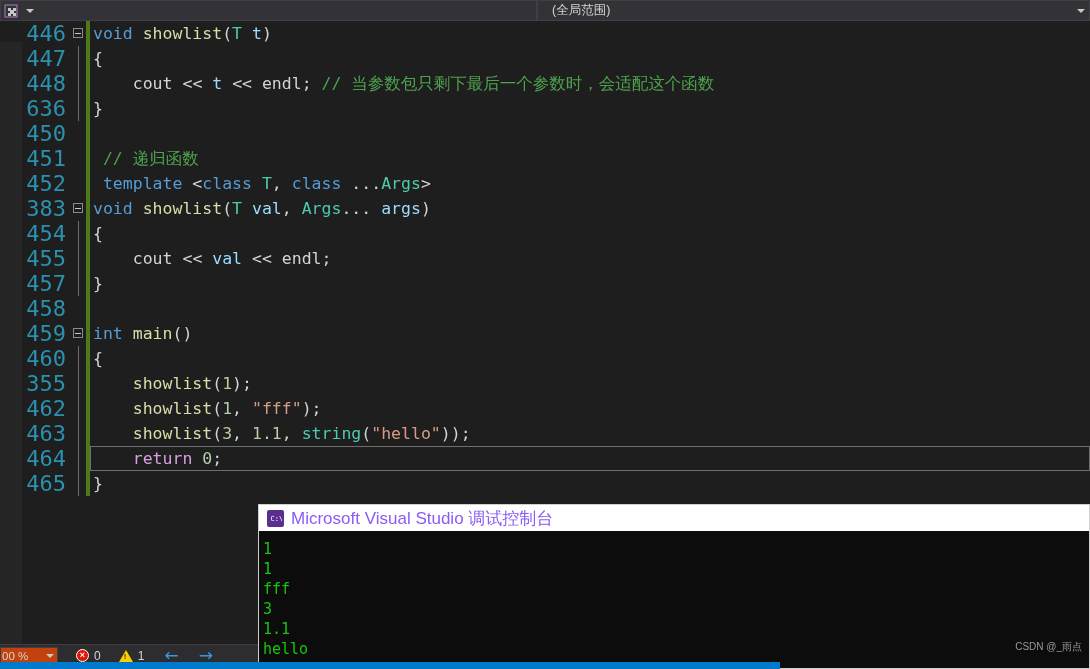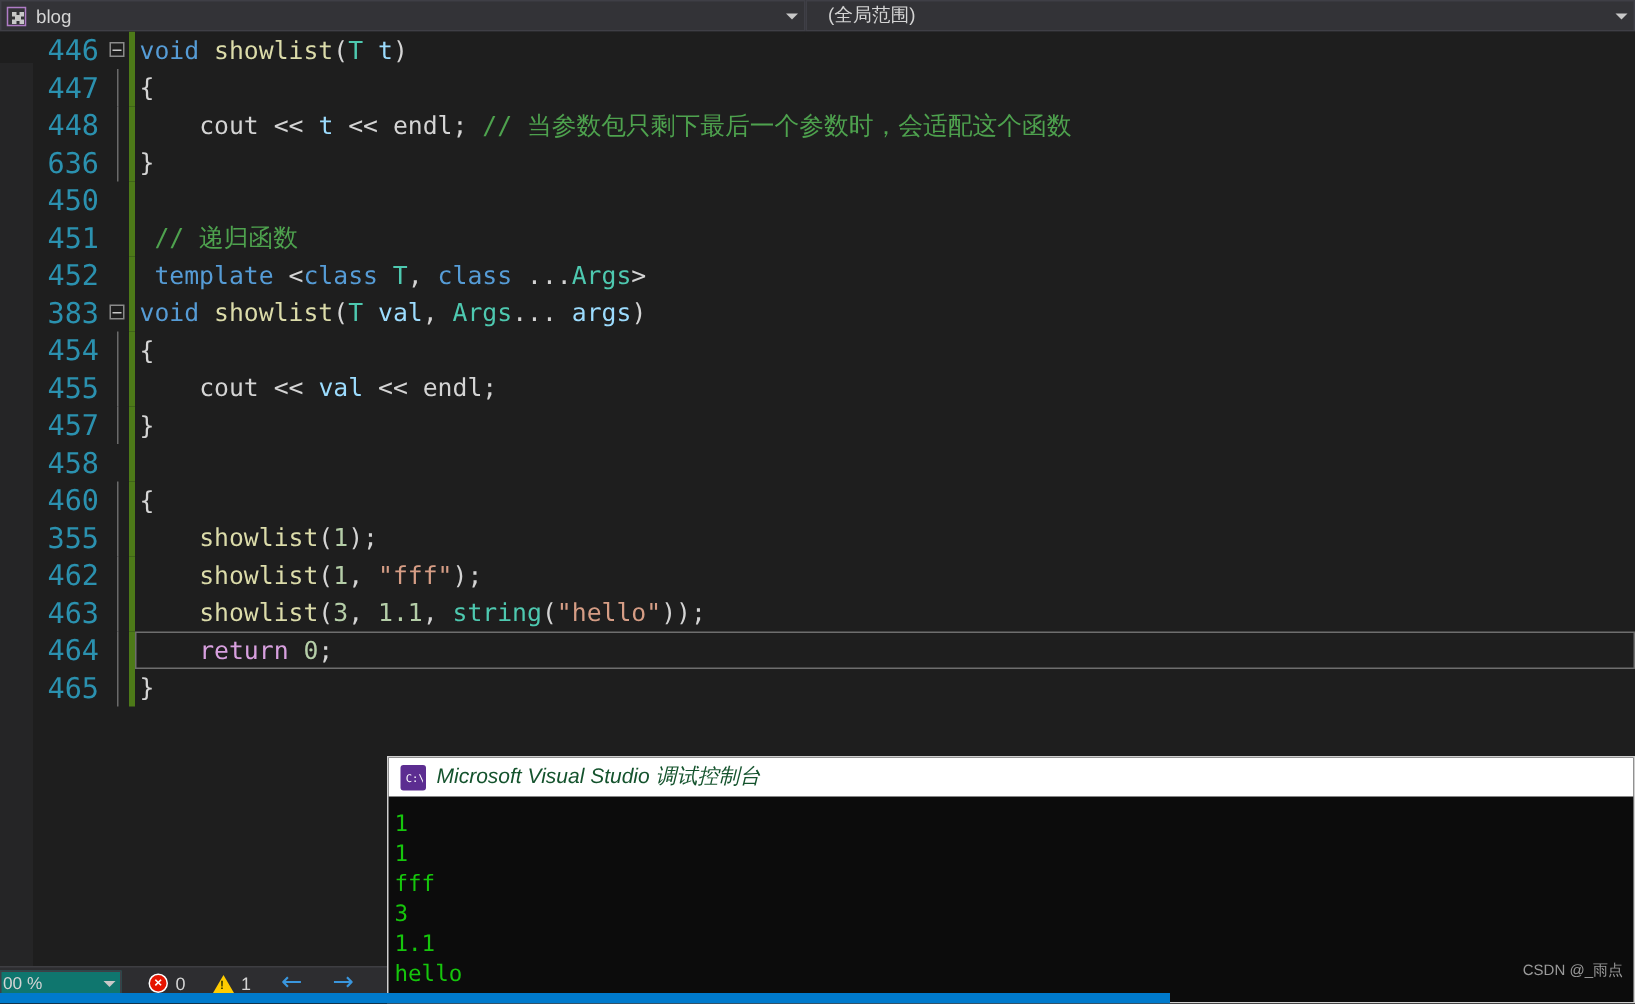--- a/index.html
+++ b/index.html
@@ -50,21 +50,21 @@
   }
   .code-rows { position: relative; }
   .row {
     display: flex; align-items: center;
     height: 25px; position: relative;
   }
   .gutter-num {
     width: 72px; flex: 0 0 auto; text-align: right;
     padding-right: 6px;
     color: #2b91af; font-family: "DejaVu Sans Mono", monospace;
-    font-size: 19px; letter-spacing: 0px; user-select: none;
+    font-size: 22px; letter-spacing: 0px; user-select: none;
   }
   .fold-col {
     width: 16px; flex: 0 0 auto; position: relative; height: 25px;
   }
   .changebar {
     position: absolute; left: 86px; top: 0; width: 4px; height: 100%;
     background: #4d7a18;
   }
   .fold-box {
     position: absolute; left: 1px; top: 7px;
@@ -112,38 +112,38 @@
     height: 26px; background: #ffffff; display: flex; align-items: center;
     padding-left: 8px;
   }
   .console-icon {
     width: 17px; height: 17px; background: #5c2d91; border-radius: 2px;
     position: relative; flex: 0 0 auto; margin-right: 7px;
     display: flex; align-items: center; justify-content: center;
     color: #ffffff; font-size: 8px; font-family: "DejaVu Sans Mono", monospace;
   }
   .console-title-text {
-    font-size: 14px; color: #14532d; font-family: "Liberation Sans", sans-serif; font-style: italic;
+    font-size: 17px; color: #8b5cf6; font-family: "Liberation Sans", sans-serif;
   }
   .console-body {
     padding: 8px 0 0 4px;
     font-family: "DejaVu Sans Mono", monospace;
     font-size: 15px; line-height: 20px; color: #16c60c;
     white-space: pre;
   }
 
   
   .statusbar {
     position: absolute; left: 0; top: 644px; width: 258px; height: 22px;
     background: #2d2d30; display: flex; align-items: center;
     border-top: 1px solid #3e3e42;
   }
   .zoom-combo {
-    width: 81px; height: 18px; margin-left: 0px;
-    background: #0f766e; border: 1px solid #3f3f46;
+    width: 58px; height: 18px; margin-left: 0px;
+    background: #c2410c; border: 1px solid #3f3f46;
     display: flex; align-items: center; color: #d4d4d4; font-size: 11.5px;
   }
   .zoom-combo .zt { padding-left: 1px; flex: 1 1 auto; }
   .zoom-combo .caret { width: 14px; display:flex; align-items:center; justify-content:center;}
   .status-item {
     display: flex; align-items: center; gap: 5px;
     color: #d4d4d4; font-size: 12px; margin-left: 18px;
   }
   .err-icon {
     width: 13px; height: 13px; border-radius: 50%;
@@ -185,21 +185,20 @@
 <div id="app">
 
   <div class="navbar">
     <div class="combo combo-left">
       <span class="puzzle-icon">
         <svg width="14" height="14" viewBox="0 0 14 14">
           <rect x="1" y="1" width="12" height="12" fill="none" stroke="#b07cc6" stroke-width="1"></rect>
           <path d="M4 4h3v2h2V4h3v3h-2v2h2v3H9v-2H7v2H4V9h2V7H4z" fill="#c8c8c8"></path>
         </svg>
       </span>
-      <span class="combo-text">blog</span>
       <span class="caret">
           <span class="caret-glyph"></span>
         </span>
     </div>
     <div class="combo combo-right">
       <span class="combo-text">(全局范围)</span>
       <span class="caret">
           <span class="caret-glyph"></span>
         </span>
     </div>
@@ -288,20 +287,28 @@
           <div class="fold-col">
             <div class="fold-line"></div>
           </div>
           <div class="code-text"><span class="pun">}</span></div>
         </div>
         <div class="row">
           <div class="gutter-num">458</div>
           <div class="changebar"></div>
           <div class="fold-col"></div>
           <div class="code-text"></div>
+        </div>
+        <div class="row">
+          <div class="gutter-num">459</div>
+          <div class="changebar"></div>
+          <div class="fold-col">
+            <div class="fold-box"></div>
+          </div>
+          <div class="code-text"><span class="kw">int</span> <span class="fn">main</span><span class="pun">(</span><span class="pun">)</span></div>
         </div>
         <div class="row">
           <div class="gutter-num">460</div>
           <div class="changebar"></div>
           <div class="fold-col">
             <div class="fold-line"></div>
           </div>
           <div class="code-text"><span class="pun">{</span></div>
         </div>
         <div class="row">

